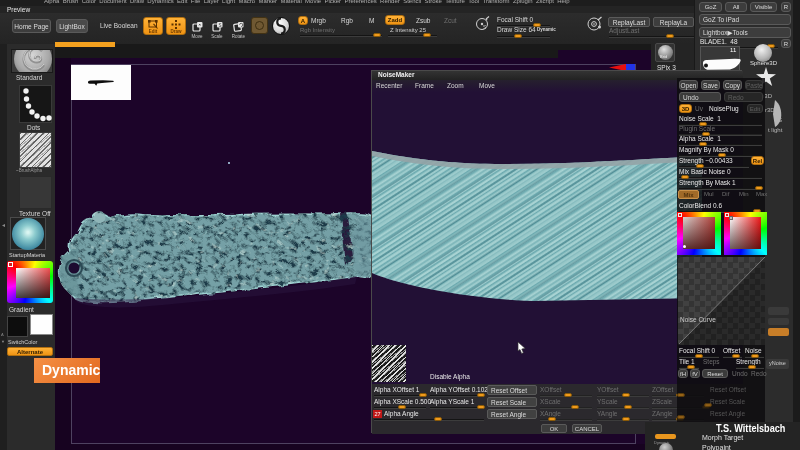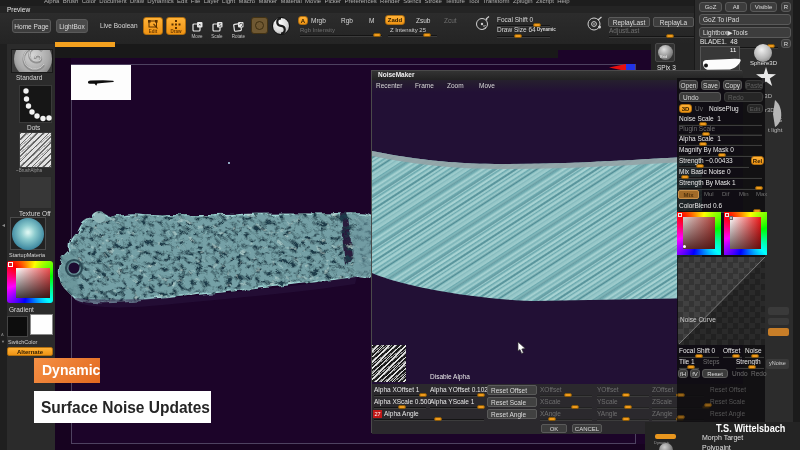--- a/index.html
+++ b/index.html
@@ -492,22 +492,19 @@
  <div class="t" style="left:65px;top:-24px;font-size:6.5px;color:#555;">Reset Scale</div>
  <div class="t" style="left:65px;top:-12px;font-size:6.5px;color:#555;">Reset Angle</div>
  <div class="hd" style="left:32px;top:-29px;opacity:0.55;"></div>
  <div class="hd" style="left:59px;top:-19px;opacity:0.55;"></div>
  <div class="hd" style="left:32px;top:-7px;opacity:0.55;"></div>
 </div>
 
 <div class="abs" style="left:34px;top:358px;width:66px;height:25px;background:linear-gradient(135deg,#f59045,#e2691f);">
  <div class="t" style="left:8px;top:4px;font-size:14px;font-weight:bold;color:#fff;">Dynamic</div>
 </div>
-<div class="abs" style="left:34px;top:391px;width:177px;height:32px;background:#fff;">
- <div class="t" style="left:7px;top:7px;font-size:16.5px;font-weight:bold;color:#252525;transform:scaleX(0.94);transform-origin:0 0;">Surface Noise Updates</div>
-</div>
 <div class="t" style="left:716px;top:422px;font-size:11px;font-weight:bold;color:#fff;transform:scaleX(0.83);transform-origin:0 0;">T.S. Wittelsbach</div>
 
 <svg class="abs" style="left:516px;top:341px;" width="11" height="13" viewBox="0 0 11 13">
  <path d="M2,1 L9.2,7.4 L5.8,8 L7.4,11.8 L5.6,12.5 L4,8.6 L2,10 Z" fill="#fff" stroke="#333" stroke-width="0.7"></path>
 </svg>
 
 </div>
 
 </body></html>

